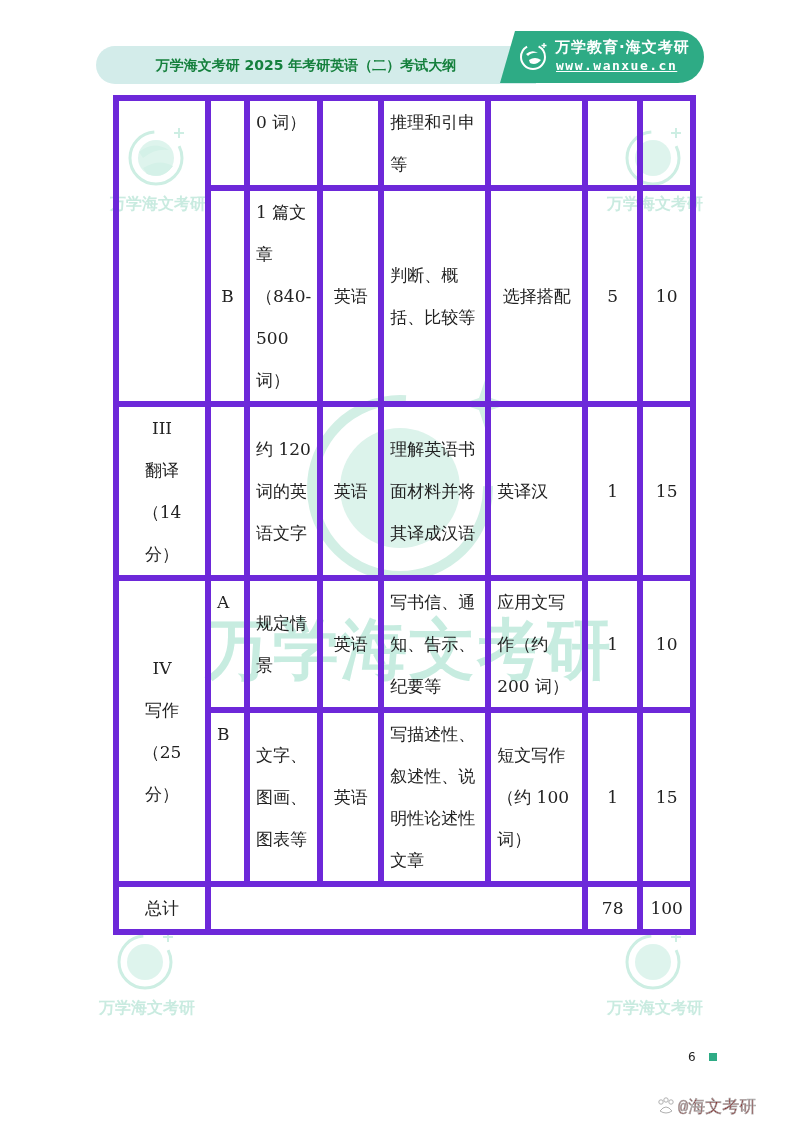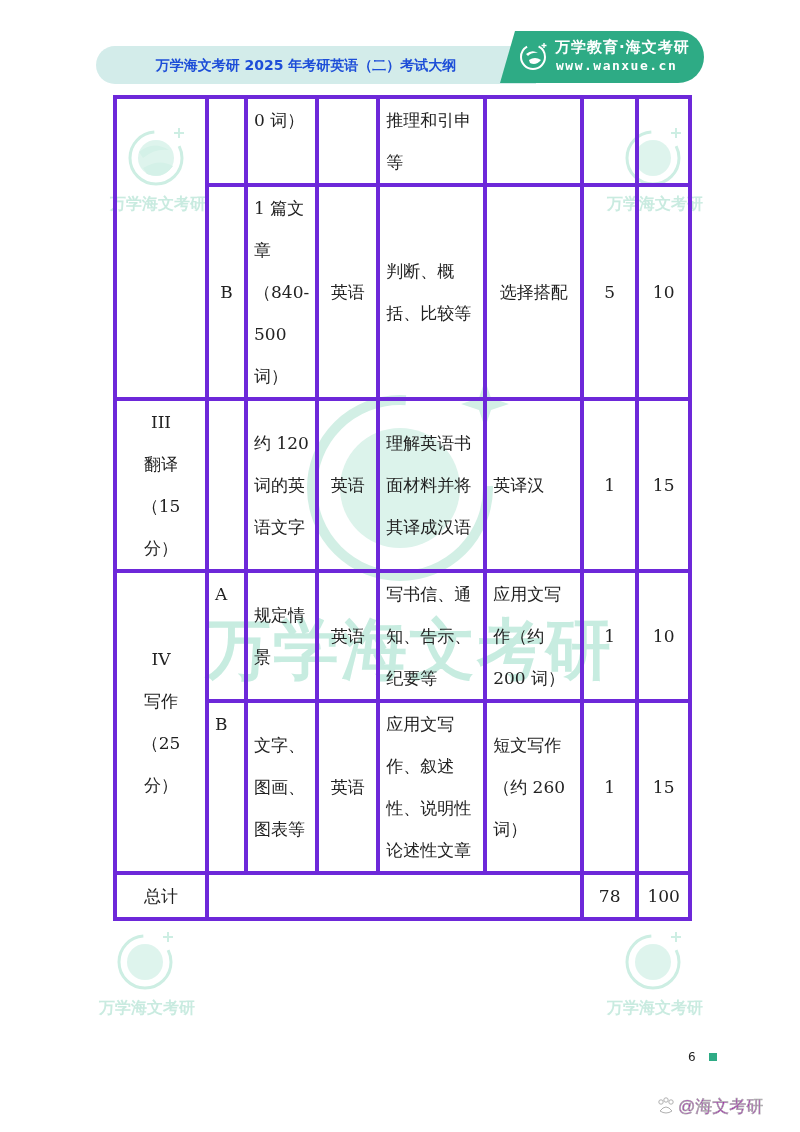--- a/index.html
+++ b/index.html
@@ -8,40 +8,40 @@
 
   
   .header-band {
     position: absolute; left: 96px; top: 46px; width: 440px; height: 38px;
     background: #d3ecea; border-radius: 19px 0 0 19px;
   }
   .header-title {
     position: absolute; left: 96px; top: 46px; width: 420px; height: 38px;
     line-height: 38px; text-align: center;
     font-family: "DejaVu Sans", "Liberation Sans", sans-serif;
-    font-weight: bold; font-size: 14px; color: #1d4ed8;
+    font-weight: bold; font-size: 14px; color: #15803d;
   }
   .header-badge {
     position: absolute; left: 500px; top: 31px; width: 204px; height: 52px;
     background: #2eab85;
     clip-path: polygon(15px 0, 100% 0, 100% 100%, 0 100%);
     border-radius: 0 26px 26px 0;
   }
   .badge-logo {
     position: absolute; left: 518px; top: 40px; width: 32px; height: 32px;
   }
   .badge-line1 {
     position: absolute; left: 555px; top: 38px;
     font-family: "DejaVu Sans", "Liberation Sans", sans-serif;
     font-size: 15px; font-weight: bold; color: #ffffff; letter-spacing: 1px;
   }
   .badge-line2 {
     position: absolute; left: 556px; top: 58px;
     font-family: "DejaVu Sans Mono", "Liberation Mono", monospace;
-    font-size: 13px; font-weight: bold; color: #ffffff; letter-spacing: 1.5px;
+    font-size: 13px; font-weight: bold; color: #ffffff; letter-spacing: 1.5px; text-decoration: underline;
   }
 
   
   .wm { position: absolute; z-index: 0; }
   .wm-small { width: 110px; text-align: center; }
   .wm-small svg { display: block; margin: 0 auto; }
   .wm-small .wm-text {
     font-family: "DejaVu Sans", "Liberation Sans", sans-serif;
     font-weight: bold; font-size: 16px; color: #c9ebe0; white-space: nowrap; margin-top: 4px;
   }
@@ -52,37 +52,37 @@
     font-weight: bold; font-size: 66px; color: #c7ece0; letter-spacing: 2px; white-space: nowrap;
   }
 
   
   table.outline {
     position: absolute; left: 113px; top: 95px; z-index: 1;
     border-collapse: collapse; table-layout: fixed;
     font-size: 17px; line-height: 42px;
   }
   table.outline td {
-    border: 4px solid #6d28d9; vertical-align: middle; padding: 0 6px;
+    border: 6px solid #6d28d9; vertical-align: middle; padding: 0 6px;
     background: transparent;
   }
   .c { text-align: center; }
   .l { text-align: left; }
   .top { vertical-align: top !important; }
 
   
   .page-num {
     position: absolute; left: 688px; top: 1050px;
     font-family: "DejaVu Sans", "Liberation Sans", sans-serif; font-size: 12px; color: #222;
   }
   .page-sq { position: absolute; left: 709px; top: 1053px; width: 8px; height: 8px; background: #2eab85; }
   .credit {
     position: absolute; left: 660px; top: 1095px;
-    font-family: Liberation Sans, sans-serif; font-size: 17px;
-    color: #a21caf; -webkit-text-stroke: 0.7px #b0b0b0; white-space: nowrap;
+    font-family: Liberation Mono, monospace; font-size: 17px;
+    color: #7f1d1d; -webkit-text-stroke: 0.7px #b0b0b0; white-space: nowrap;
   }
   .credit-paw {
     position: absolute; left: 656px; top: 1096px; width: 20px; height: 20px;
   }
 </style>
 </head>
 <body>
 
 <div class="header-band"></div>
 <div class="header-title">万学海文考研 2025 年考研英语（二）考试大纲</div>
@@ -169,21 +169,21 @@
     <td class="l">判断、概括、比较等</td>
     <td class="c">选择搭配</td>
     <td class="c">5</td>
     <td class="c">10</td>
   </tr>
 
   <tr style="height:169px">
     <td class="c">
       <div>III</div>
       <div>翻译</div>
-      <div>（15 分）</div>
+      <div>（14 分）</div>
     </td>
     <td></td>
     <td class="l">约 120 词的英语文字</td>
     <td class="c">英语</td>
     <td class="l">理解英语书面材料并将其译成汉语</td>
     <td class="l">英译汉</td>
     <td class="c">1</td>
     <td class="c">15</td>
   </tr>
 
@@ -199,22 +199,22 @@
     <td class="l">写书信、通知、告示、纪要等</td>
     <td class="l">应用文写作（约 200 词）</td>
     <td class="c">1</td>
     <td class="c">10</td>
   </tr>
 
   <tr style="height:168px">
     <td class="l top">B</td>
     <td class="l">文字、图画、图表等</td>
     <td class="c">英语</td>
-    <td class="l">应用文写作、叙述性、说明性论述性文章</td>
-    <td class="l">短文写作（约 260 词）</td>
+    <td class="l">写描述性、叙述性、说明性论述性文章</td>
+    <td class="l">短文写作（约 100 词）</td>
     <td class="c">1</td>
     <td class="c">15</td>
   </tr>
 
   <tr style="height:42px">
     <td class="c">总计</td>
     <td colspan="5"></td>
     <td class="c">78</td>
     <td class="c">100</td>
   </tr>

